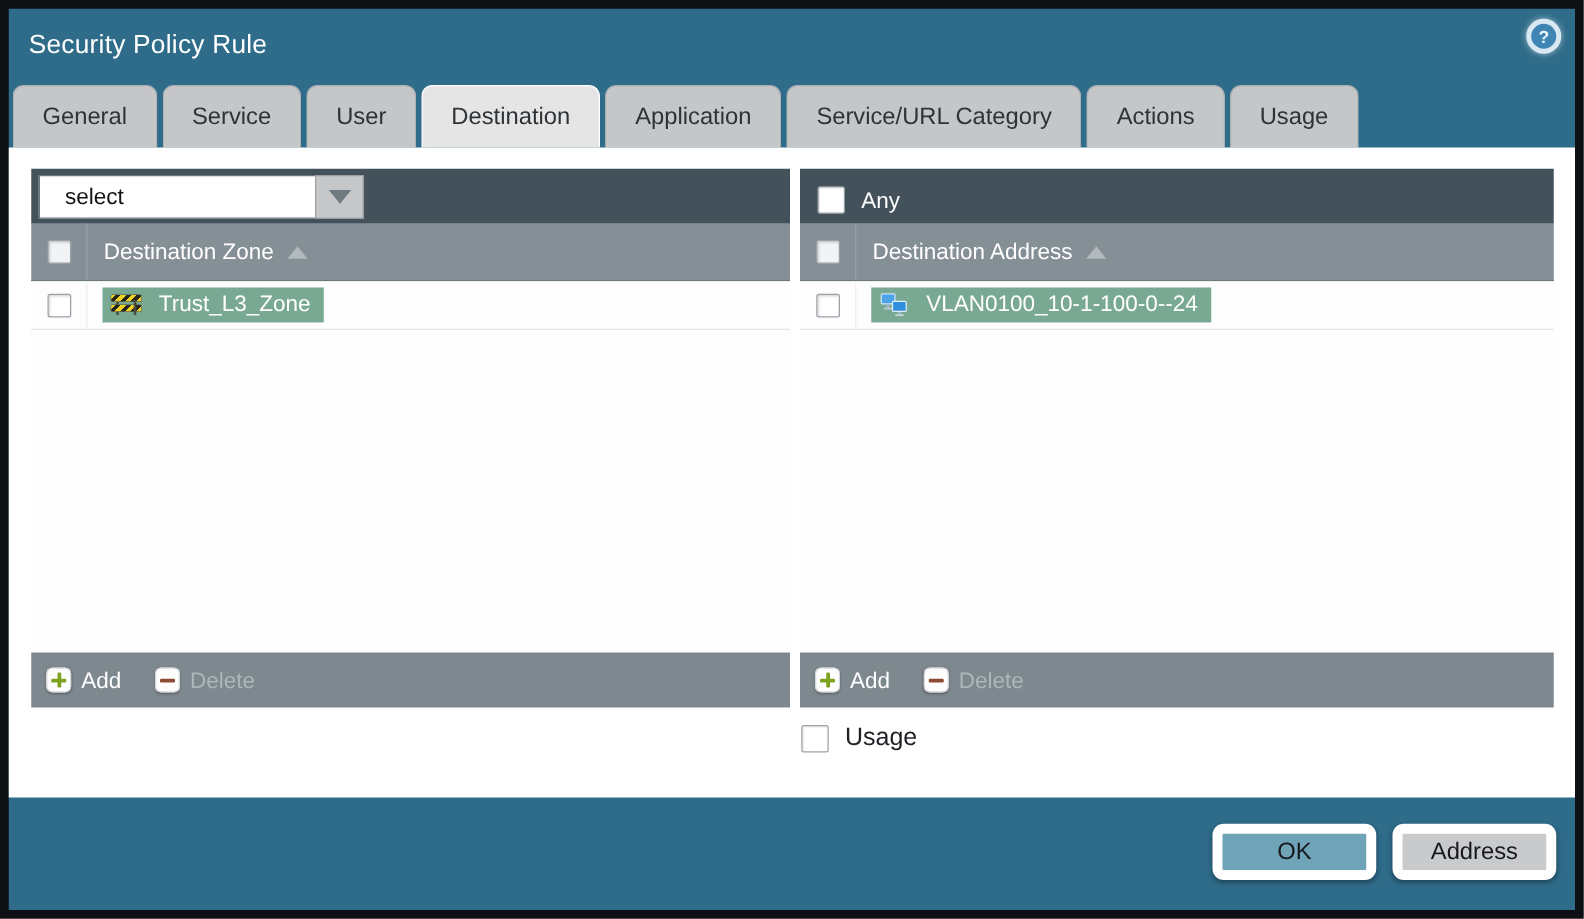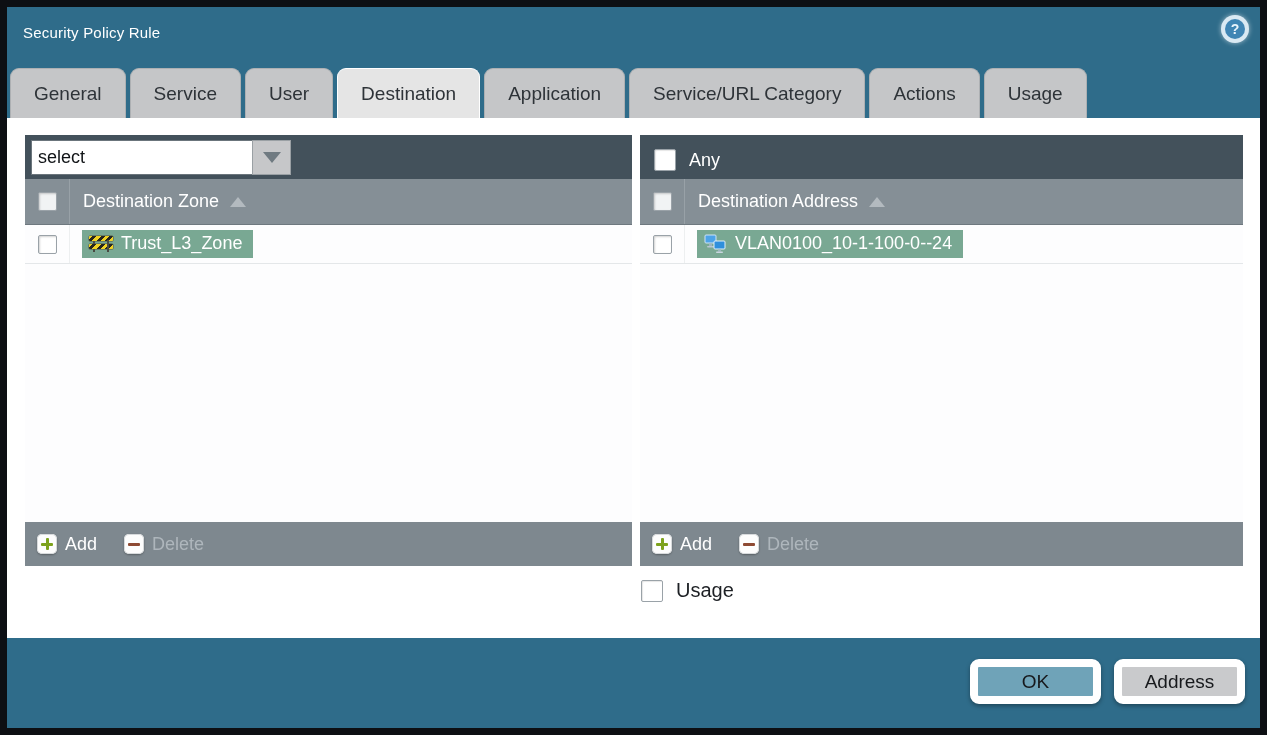--- a/index.html
+++ b/index.html
@@ -11,21 +11,21 @@
     overflow: hidden;
   }
   .dialog {
     position: absolute; left: 7px; top: 7px; width: 1253px; height: 721px;
     background: #2f6c8a;
   }
   
   .titlebar { position: relative; height: 61px; }
   .title {
     position: absolute; left: 16px; top: 17px;
-    color: #ffffff; font-size: 15px; letter-spacing: 0.2px;
+    color: #ffffff; font-size: 21px; letter-spacing: 0.2px;
   }
   .help-icon {
     position: absolute; right: 11px; top: 8px;
     width: 28px; height: 28px; border-radius: 50%;
     background: #d9e9f3;
     display: flex; align-items: center; justify-content: center;
     box-shadow: 0 0 5px rgba(255,255,255,0.55);
     cursor: pointer;
   }
   .help-inner {
@@ -62,21 +62,21 @@
   .panel.right { left: 633px; width: 603px; }
 
   .panel-toolbar {
     background: #43515b; flex: 0 0 44px;
     display: flex; align-items: center; padding-left: 6px;
   }
   
   .select-combo { display: flex; height: 35px; }
   .select-value {
     width: 221px; background: #ffffff; color: #111417;
-    font-size: 18px; padding-left: 6px;
+    font-size: 18px; padding-left: 20px;
     display: flex; align-items: center;
     border: 1px solid #6b757c; border-right: none;
   }
   .select-arrow-btn {
     width: 39px; background: #c6c7c9;
     border: 1px solid #9aa0a4;
     display: flex; align-items: center; justify-content: center;
     cursor: pointer;
   }
   .chevron-down {
@@ -122,21 +122,21 @@
     border-bottom: 1px solid #e4e7e9;
   }
   .row-cb-cell {
     width: 45px; flex: 0 0 45px;
     display: flex; align-items: center; justify-content: center;
     border-right: 1px solid #edeff0;
   }
   .chip {
     align-self: center;
     margin-left: 12px;
-    display: inline-flex; align-items: center; gap: 8px;
+    display: inline-flex; align-items: center; gap: 14px;
     background: #79a893; color: #ffffff;
     font-size: 18px; padding: 3px 11px 4px 7px;
     cursor: pointer; white-space: nowrap;
   }
   
   .zone-icon { position: relative; width: 24px; height: 17px; flex: 0 0 24px; }
   .zone-icon::before, .zone-icon::after {
     content: ""; position: absolute; bottom: 0; width: 2px; height: 12px; background: #4a4a42;
   }
   .zone-icon::before { left: 4px; }

